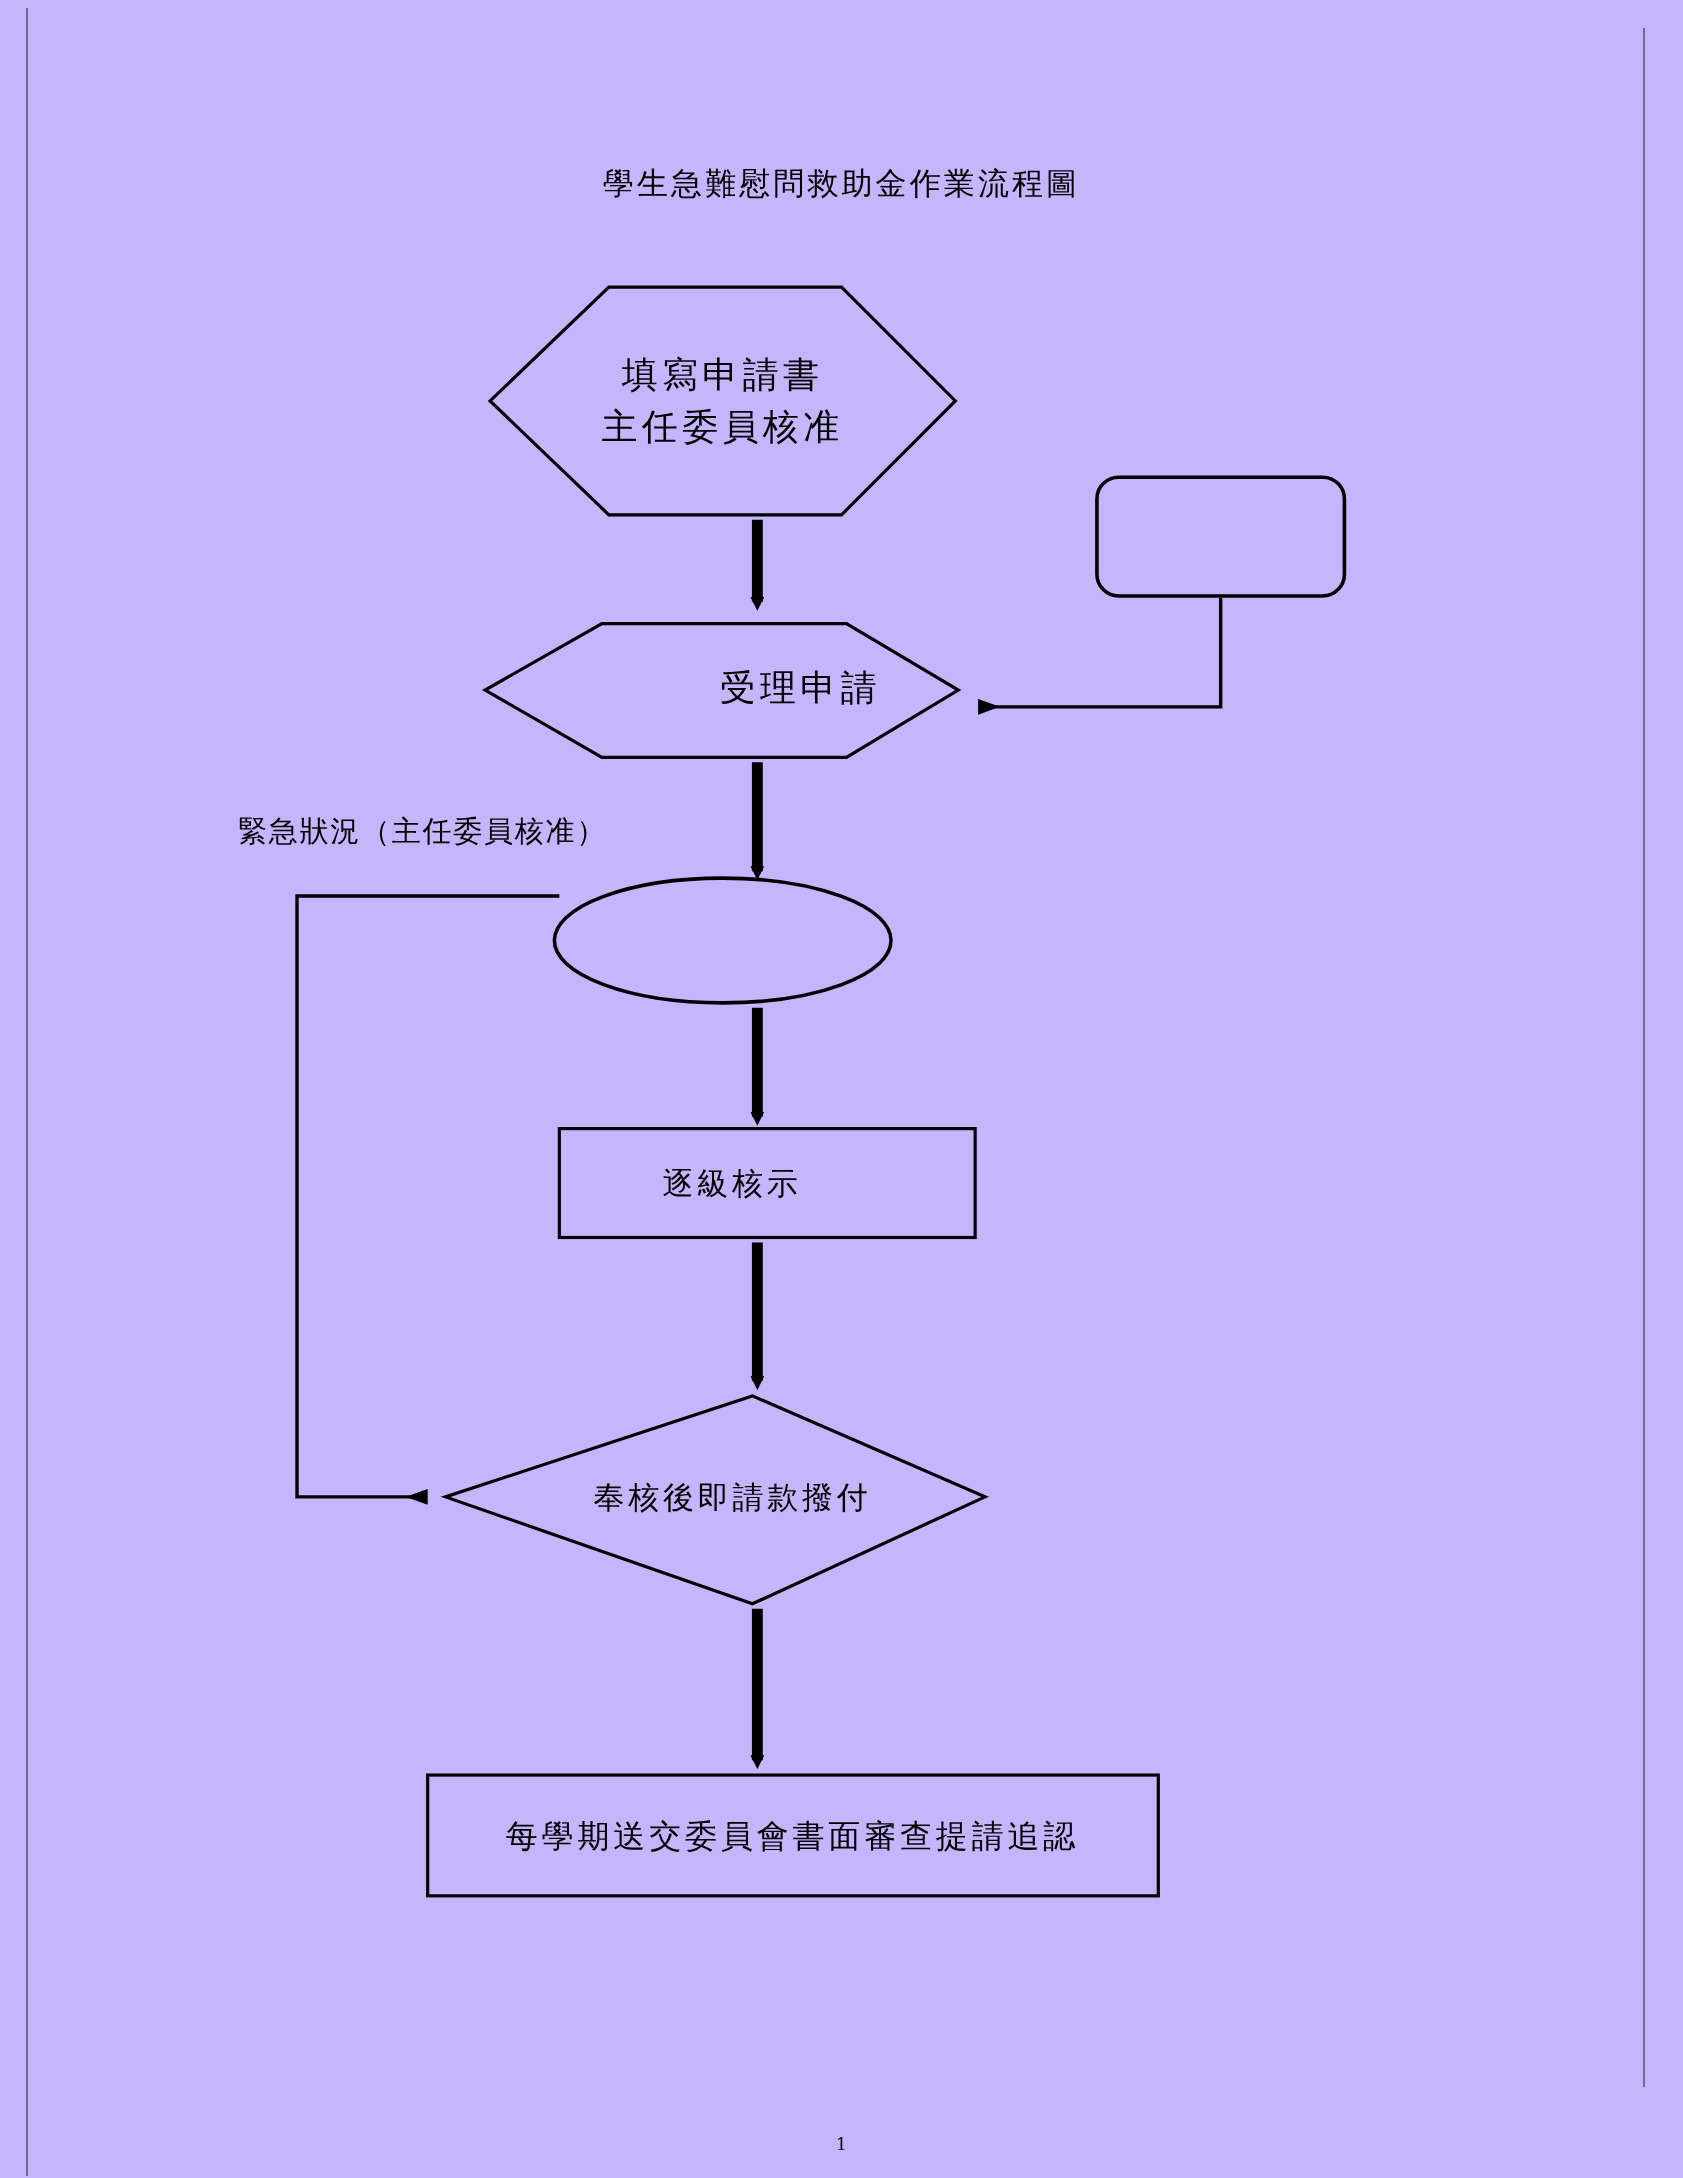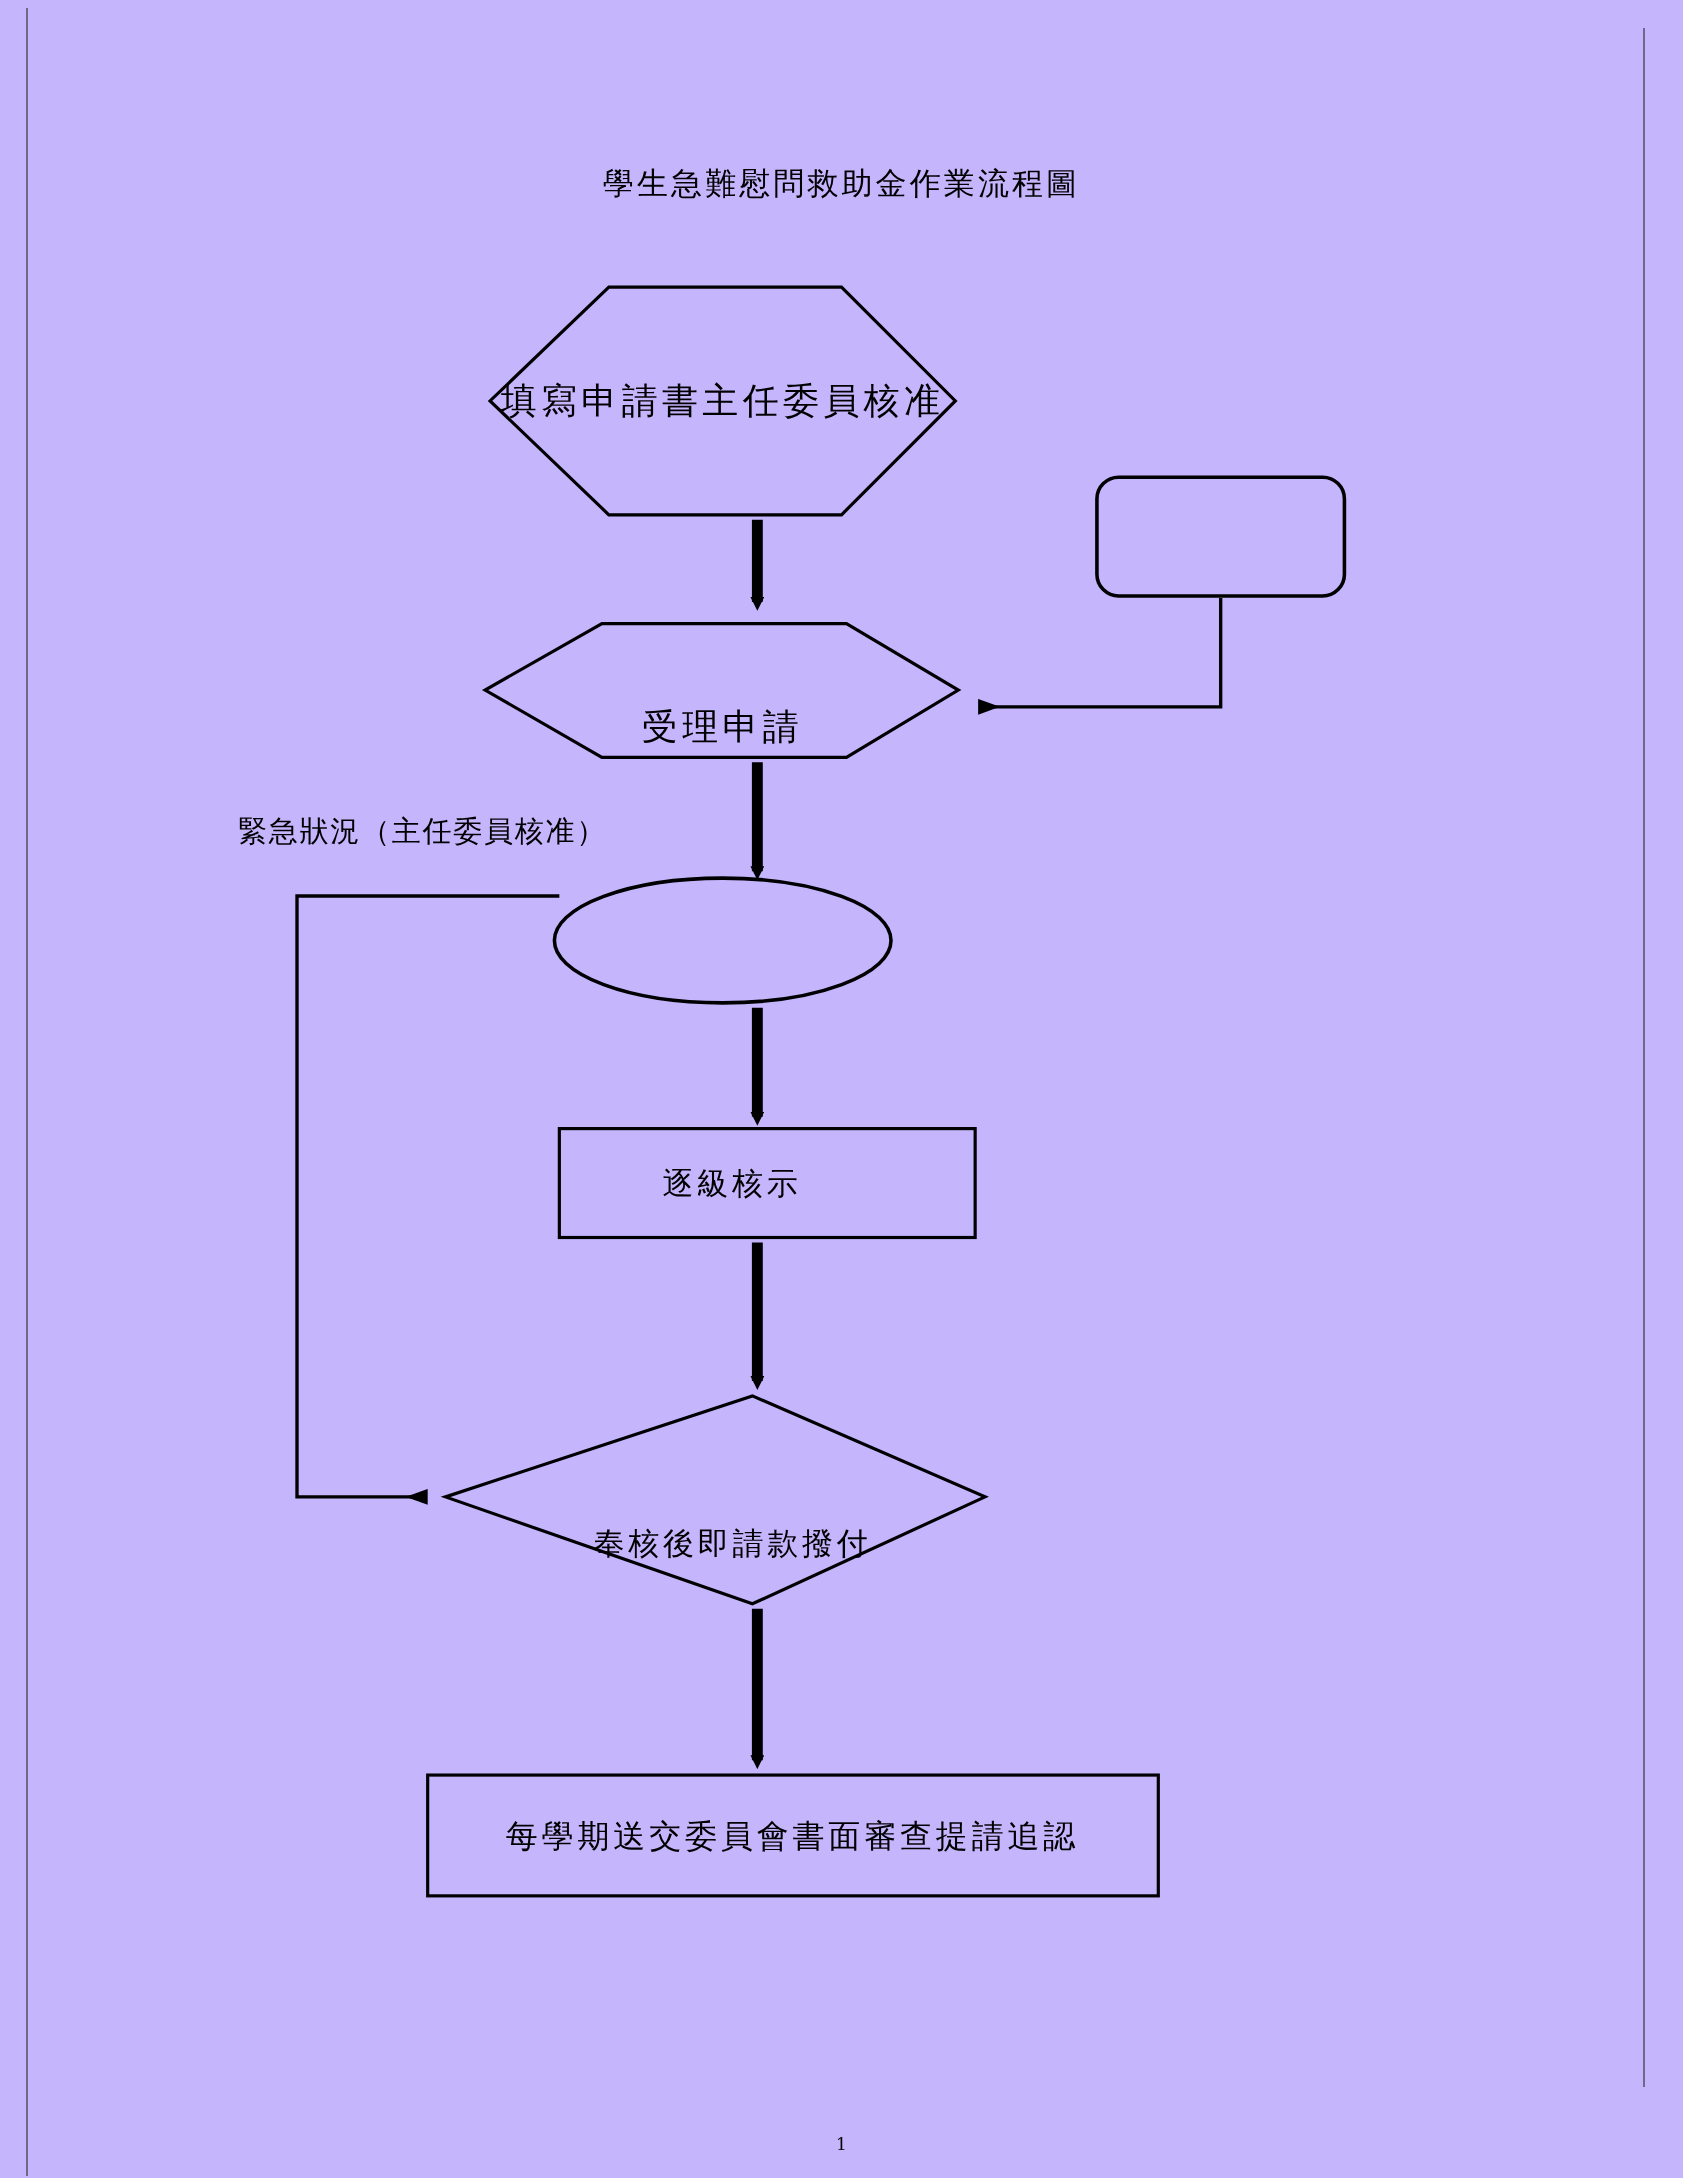--- a/index.html
+++ b/index.html
@@ -30,20 +30,21 @@
   #svg-layer {
     position: absolute;
     left: 0; top: 0;
     width: 1683px;
     height: 2178px;
   }
 
   .node-label {
     position: absolute;
     display: flex;
+    flex-direction: column;
     align-items: center;
     justify-content: center;
     text-align: center;
     color: #000000;
     font-family: "DejaVu Serif", "Liberation Serif", serif;
     letter-spacing: 0.12em;
     white-space: nowrap;
     pointer-events: none;
   }
   .node-label .line { display: block; line-height: 1.45; }
@@ -79,21 +80,21 @@
     font-size: 17px;
     color: #000000;
   }
 
   
   .lbl-apply-form { left: 475px; top: 287px;  width: 495px; height: 228px; font-size: 36px; }
   .lbl-accept     { left: 564px; top: 624px;  width: 317px; height: 129px; font-size: 36px; align-items: flex-end; }
   .lbl-emergency  { left: 1094px; top: 475px; width: 248px; height: 119px; font-size: 30px; }
   .lbl-review     { left: 564px; top: 891px;  width: 317px; height: 109px; font-size: 33px; }
   .lbl-approval   { left: 524px; top: 1119px; width: 416px; height: 129px; font-size: 31px; }
-  .lbl-payment    { left: 475px; top: 1484px; width: 515px; height: 119px; font-size: 31px; }
+  .lbl-payment    { left: 475px; top: 1438px; width: 515px; height: 119px; font-size: 31px; }
   .lbl-report     { left: 436px; top: 1772px; width: 713px; height: 129px; font-size: 32px; }
 </style>
 </head>
 <body>
 
 <div id="page">
 
   <div class="scan-edge left"></div>
   <div class="scan-edge right"></div>
 

